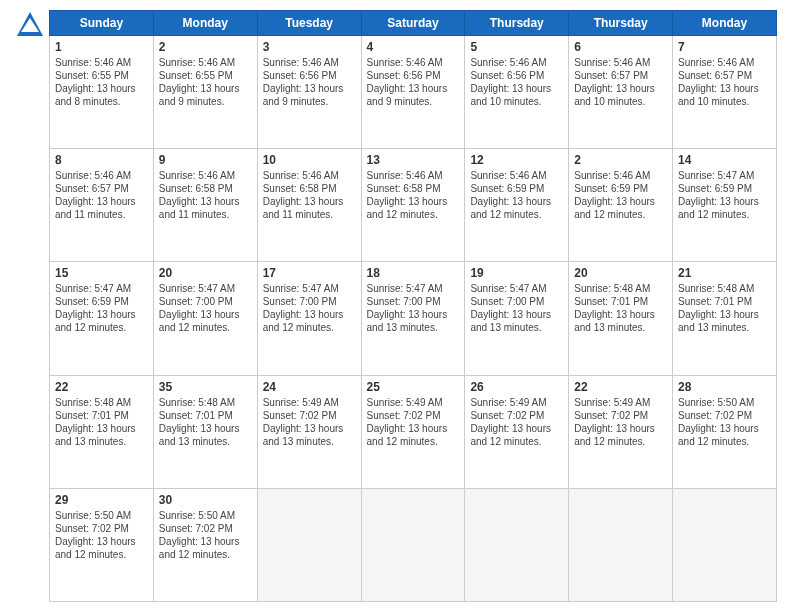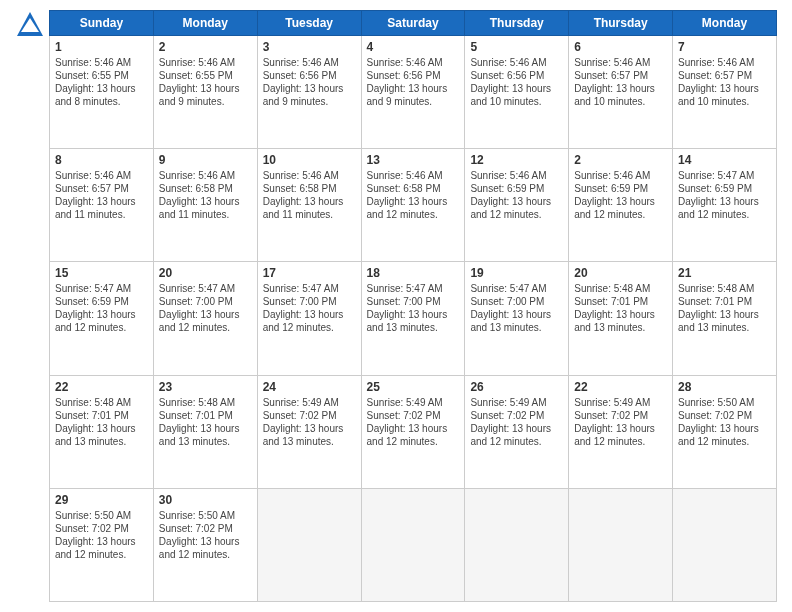--- a/index.html
+++ b/index.html
@@ -227,21 +227,21 @@
             <span class="day-num">21</span>
             <div class="day-info">Sunrise: 5:48 AM<br>Sunset: 7:01 PM<br>Daylight: 13 hours and 13 minutes.</div>
           </td>
         </tr>
         <tr>
           <td>
             <span class="day-num">22</span>
             <div class="day-info">Sunrise: 5:48 AM<br>Sunset: 7:01 PM<br>Daylight: 13 hours and 13 minutes.</div>
           </td>
           <td>
-            <span class="day-num">23</span>
+            <span class="day-num">35</span>
             <div class="day-info">Sunrise: 5:48 AM<br>Sunset: 7:01 PM<br>Daylight: 13 hours and 13 minutes.</div>
           </td>
           <td>
             <span class="day-num">24</span>
             <div class="day-info">Sunrise: 5:49 AM<br>Sunset: 7:02 PM<br>Daylight: 13 hours and 13 minutes.</div>
           </td>
           <td>
             <span class="day-num">25</span>
             <div class="day-info">Sunrise: 5:49 AM<br>Sunset: 7:02 PM<br>Daylight: 13 hours and 12 minutes.</div>
           </td>

